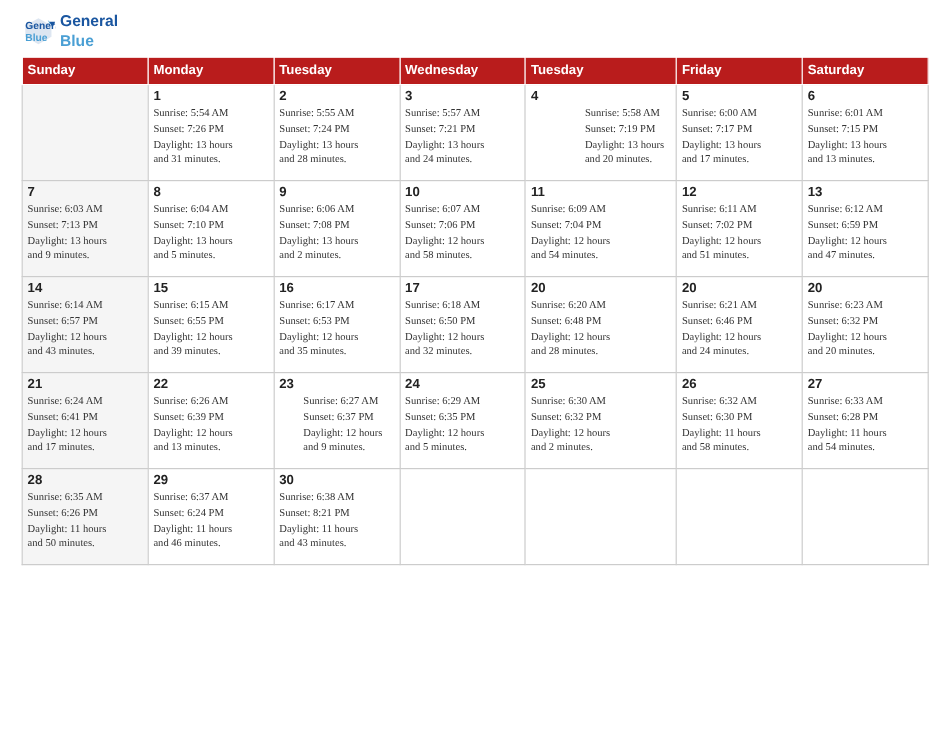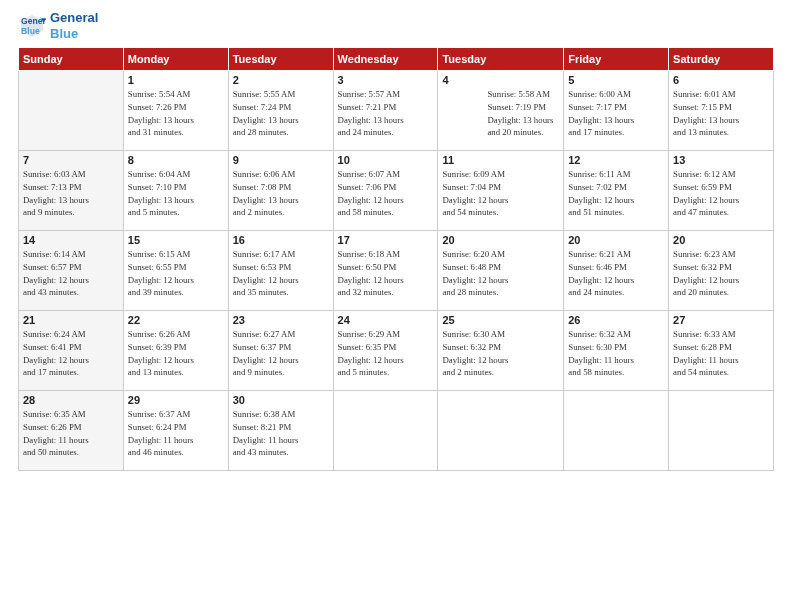--- a/index.html
+++ b/index.html
@@ -285,21 +285,21 @@
           </td>
           <td>
             <div class="day-num">22</div>
             <div class="day-info" style="white-space: pre-line;">Sunrise: 6:26 AM
 Sunset: 6:39 PM
 Daylight: 12 hours
 and 13 minutes.</div>
           </td>
           <td>
             <div class="day-num">23</div>
-            <div class="day-info" style="white-space: pre-line;">Sunrise: 6:27 AM
+            <div class="day-info" style="white-space: pre-line; margin-left: 20px;">Sunrise: 6:27 AM
 Sunset: 6:37 PM
 Daylight: 12 hours
 and 9 minutes.</div>
           </td>
           <td>
             <div class="day-num">24</div>
             <div class="day-info" style="white-space: pre-line;">Sunrise: 6:29 AM
 Sunset: 6:35 PM
 Daylight: 12 hours
 and 5 minutes.</div>

